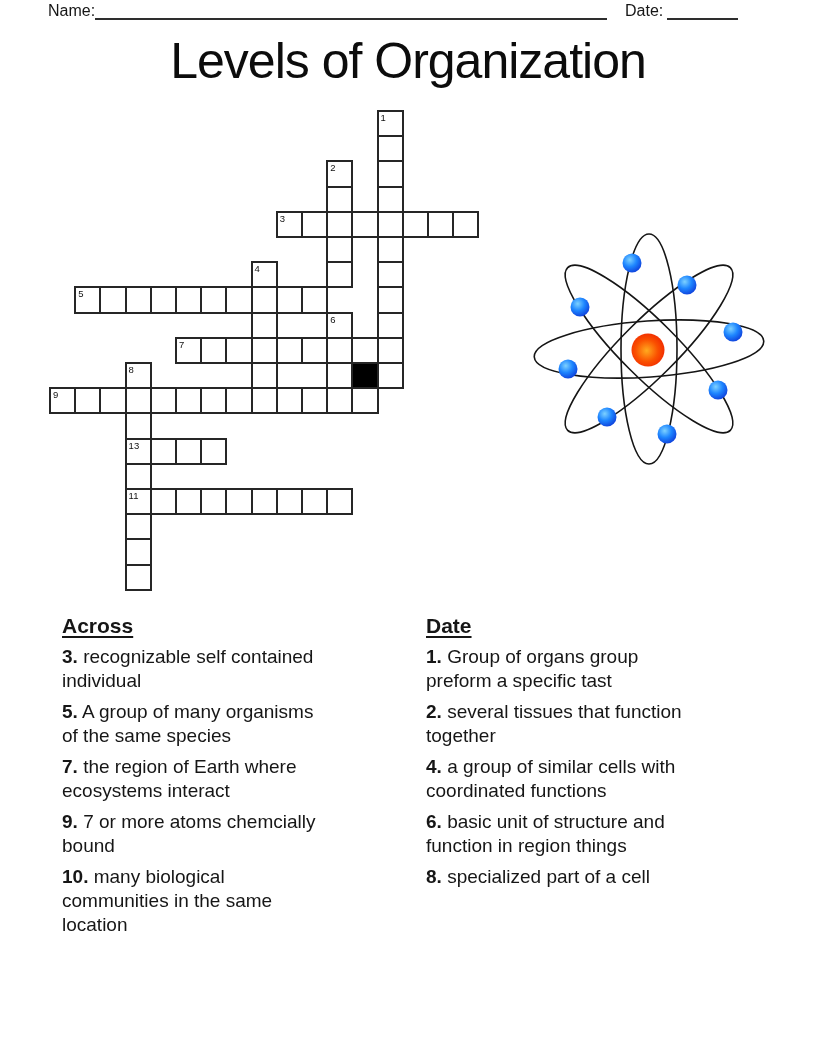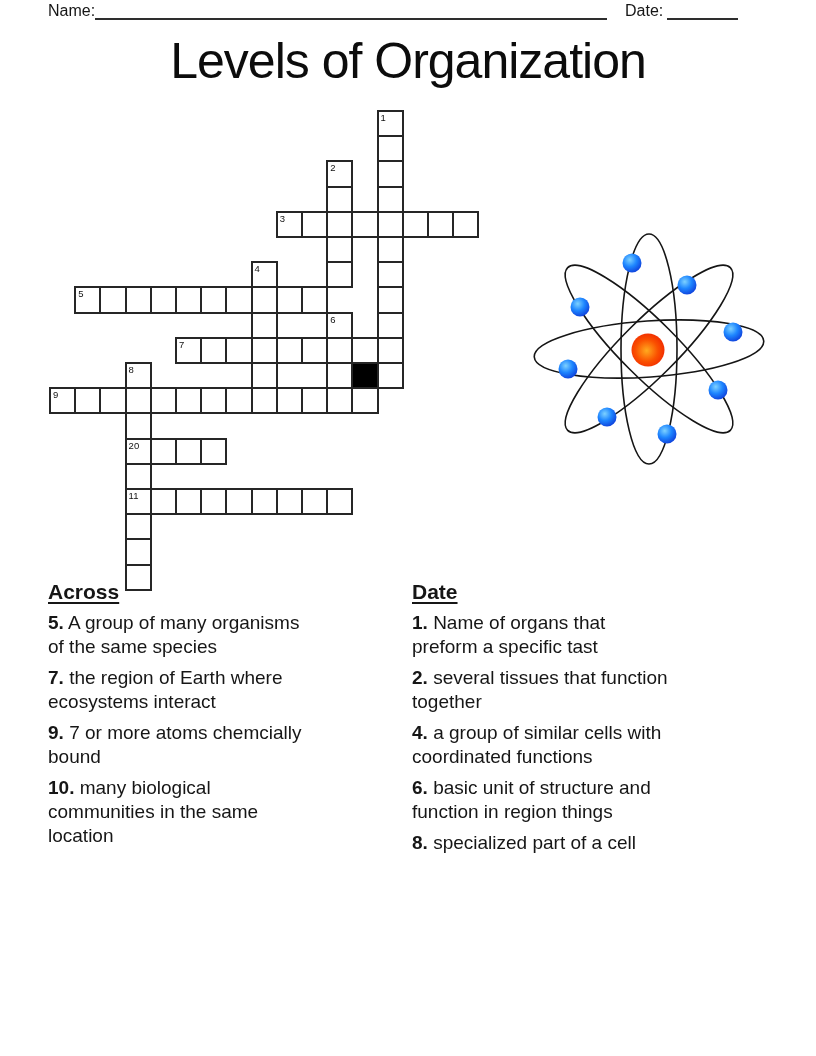--- a/index.html
+++ b/index.html
@@ -21,21 +21,21 @@
   
   #crossword-grid{position:absolute;}
   .cw-cell{position:absolute;box-sizing:border-box;background:#ffffff;border:2px solid #262626;}
   .cw-cell.black{background:#000000;}
   .cw-num{position:absolute;top:0px;left:2px;font-size:9.5px;line-height:11px;color:#111;}
 
   
   #atom-svg{position:absolute;left:515px;top:222px;}
 
   
-  .clues-col{position:absolute;top:580px;font-size:19px;line-height:24px;color:#161616;}
+  .clues-col{position:absolute;top:614px;font-size:19px;line-height:24px;color:#161616;margin-left:14px;}
   #across-col{left:48px;width:360px;}
   #down-col{left:412px;width:380px;}
   .clues-heading{font-size:21px;font-weight:bold;line-height:24px;margin:0 0 7px 0;
                  text-decoration:underline;text-underline-offset:3px;}
   .clue{margin:0 0 7px 0;}
   .clue .num{font-weight:bold;}
   .clue .txt{white-space:pre-line;}
 </style>
 </head>
 <body>
@@ -123,21 +123,21 @@
       <div class="cw-cell" style="left: 126px; top: 277.2px; height: 27.2px; width: 27.2px; border-color: rgb(38, 38, 38);"></div>
       <div class="cw-cell" style="left: 151.2px; top: 277.2px; height: 27.2px; width: 27.2px; border-color: rgb(38, 38, 38);"></div>
       <div class="cw-cell" style="left: 176.4px; top: 277.2px; height: 27.2px; width: 27.2px; border-color: rgb(38, 38, 38);"></div>
       <div class="cw-cell" style="left: 201.6px; top: 277.2px; height: 27.2px; width: 27.2px; border-color: rgb(38, 38, 38);"></div>
       <div class="cw-cell" style="left: 226.8px; top: 277.2px; height: 27.2px; width: 27.2px; border-color: rgb(38, 38, 38);"></div>
       <div class="cw-cell" style="left: 252px; top: 277.2px; height: 27.2px; width: 27.2px; border-color: rgb(38, 38, 38);"></div>
       <div class="cw-cell" style="left: 277.2px; top: 277.2px; height: 27.2px; width: 27.2px; border-color: rgb(38, 38, 38);"></div>
       <div class="cw-cell" style="left: 302.4px; top: 277.2px; height: 27.2px; width: 27.2px; border-color: rgb(38, 38, 38);"></div>
       <div class="cw-cell" style="left: 75.6px; top: 302.4px; height: 27.2px; width: 27.2px; border-color: rgb(38, 38, 38);"></div>
       <div class="cw-cell" style="left: 75.6px; top: 327.6px; height: 27.2px; width: 27.2px; border-color: rgb(38, 38, 38);">
-        <span class="cw-num">20</span>
+        <span class="cw-num">13</span>
       </div>
       <div class="cw-cell" style="left: 100.8px; top: 327.6px; height: 27.2px; width: 27.2px; border-color: rgb(38, 38, 38);"></div>
       <div class="cw-cell" style="left: 126px; top: 327.6px; height: 27.2px; width: 27.2px; border-color: rgb(38, 38, 38);"></div>
       <div class="cw-cell" style="left: 151.2px; top: 327.6px; height: 27.2px; width: 27.2px; border-color: rgb(38, 38, 38);"></div>
       <div class="cw-cell" style="left: 75.6px; top: 352.8px; height: 27.2px; width: 27.2px; border-color: rgb(38, 38, 38);"></div>
       <div class="cw-cell" style="left: 75.6px; top: 378px; height: 42px; width: 27.2px; border-color: rgb(38, 38, 38);">
         <span class="cw-num">11</span>
       </div>
       <div class="cw-cell" style="left: 100.8px; top: 378px; height: 27.2px; width: 27.2px; border-color: rgb(38, 38, 38);"></div>
       <div class="cw-cell" style="left: 126px; top: 378px; height: 27.2px; width: 27.2px; border-color: rgb(38, 38, 38);"></div>
@@ -175,34 +175,36 @@
       <circle cx="733" cy="332" r="9.5" fill="url(#eg)"></circle>
       <circle cx="568" cy="369" r="9.5" fill="url(#eg)"></circle>
       <circle cx="718" cy="390" r="9.5" fill="url(#eg)"></circle>
       <circle cx="607" cy="417" r="9.5" fill="url(#eg)"></circle>
       <circle cx="667" cy="434" r="9.5" fill="url(#eg)"></circle>
       <circle cx="648" cy="350" r="16.5" fill="url(#ng)"></circle>
     </svg>
 
   <div id="across-col" class="clues-col">
     <div class="clues-heading">Across</div>
+    <div class="clue"><span class="num">3.</span> <span class="txt">recognizable self contained
+individual</span></div>
     <div class="clue"><span class="num">5.</span> <span class="txt">A group of many organisms
 of the same species</span></div>
     <div class="clue"><span class="num">7.</span> <span class="txt">the region of Earth where
 ecosystems interact</span></div>
     <div class="clue"><span class="num">9.</span> <span class="txt">7 or more atoms chemcially
 bound</span></div>
     <div class="clue"><span class="num">10.</span> <span class="txt">many biological
 communities in the same
 location</span></div>
   </div>
 
   <div id="down-col" class="clues-col">
     <div class="clues-heading">Date</div>
-    <div class="clue"><span class="num">1.</span> <span class="txt">Name of organs that
+    <div class="clue"><span class="num">1.</span> <span class="txt">Group of organs group
 preform a specific tast</span></div>
     <div class="clue"><span class="num">2.</span> <span class="txt">several tissues that function
 together</span></div>
     <div class="clue"><span class="num">4.</span> <span class="txt">a group of similar cells with
 coordinated functions</span></div>
     <div class="clue"><span class="num">6.</span> <span class="txt">basic unit of structure and
 function in region things</span></div>
     <div class="clue"><span class="num">8.</span> <span class="txt">specialized part of a cell</span></div>
   </div>
 

